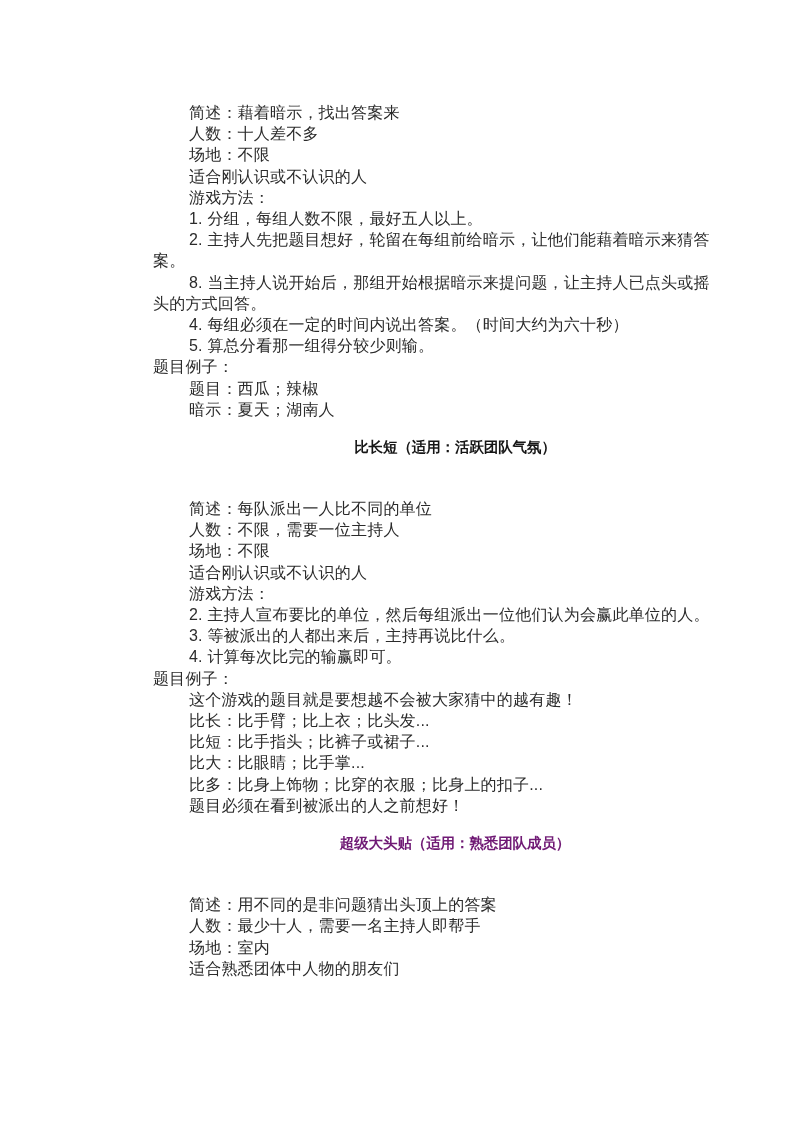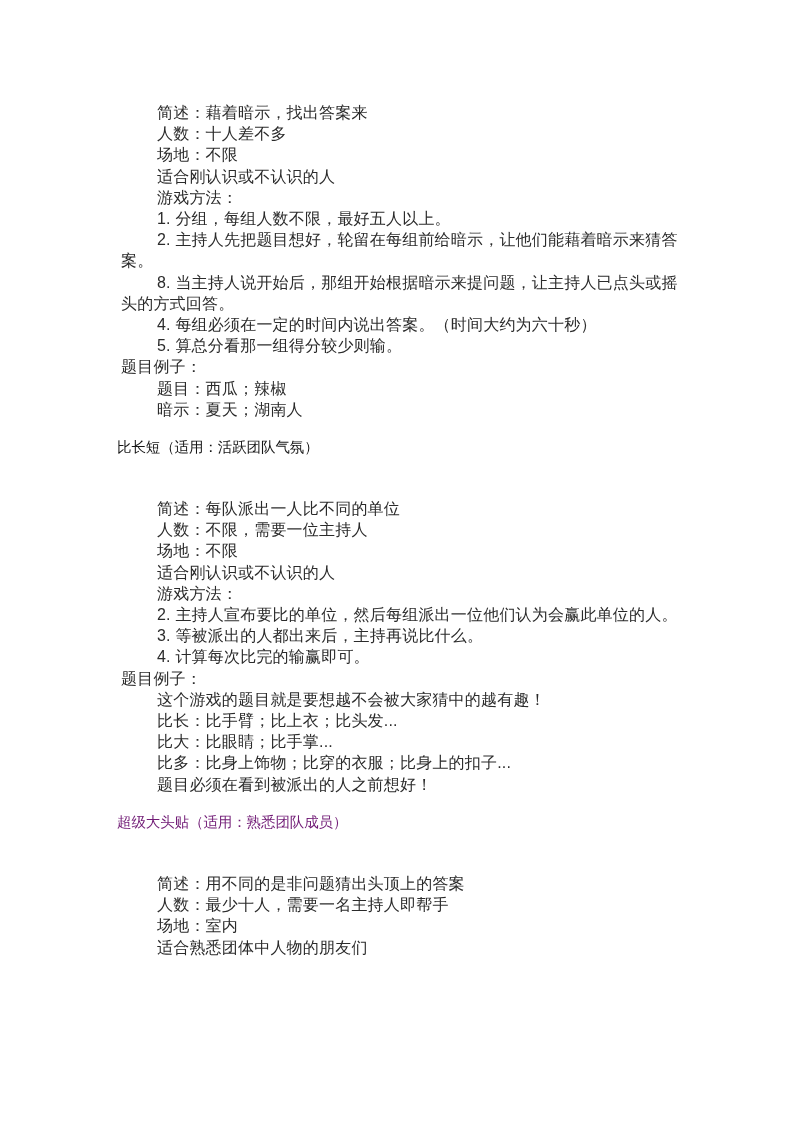--- a/index.html
+++ b/index.html
@@ -23,32 +23,34 @@
     padding-top: 102px;
     padding-left: 121px;
     box-sizing: border-box;
     color: #2b2b2b;
   }
   .line {
     font-size: 16px;
     line-height: 21.2px;
     white-space: pre;
     letter-spacing: 0.2px;
+    margin-left: 32px;
   }
   .line.indent {
     padding-left: 36px;
   }
   .section-heading {
     color: #161616;
     font-size: 14.5px;
-    font-weight: normal;
+    font-weight: bold;
     line-height: 22px;
     letter-spacing: -0.1px;
     margin: 16px 0 40px -4px;
     white-space: pre;
+    text-align: center;
   }
 </style>
 </head>
 <body>
 
 <div class="page" style="background: rgb(255, 255, 255);">
   <div class="content" style="color: rgb(43, 43, 43);">
       <div>
         <div class="line indent">简述：藉着暗示，找出答案来</div>
         <div class="line indent">人数：十人差不多</div>
@@ -72,20 +74,21 @@
         <div class="line indent">人数：不限，需要一位主持人</div>
         <div class="line indent">场地：不限</div>
         <div class="line indent">适合刚认识或不认识的人</div>
         <div class="line indent">游戏方法：</div>
         <div class="line indent">2. 主持人宣布要比的单位，然后每组派出一位他们认为会赢此单位的人。</div>
         <div class="line indent">3. 等被派出的人都出来后，主持再说比什么。</div>
         <div class="line indent">4. 计算每次比完的输赢即可。</div>
         <div class="line">题目例子：</div>
         <div class="line indent">这个游戏的题目就是要想越不会被大家猜中的越有趣！</div>
         <div class="line indent">比长：比手臂；比上衣；比头发...</div>
+        <div class="line indent">比短：比手指头；比裤子或裙子...</div>
         <div class="line indent">比大：比眼睛；比手掌...</div>
         <div class="line indent">比多：比身上饰物；比穿的衣服；比身上的扣子...</div>
         <div class="line indent">题目必须在看到被派出的人之前想好！</div>
       </div>
       <div>
         <div class="section-heading" style="color: #701a75;">超级大头贴（适用：熟悉团队成员）</div>
         <div class="line indent">简述：用不同的是非问题猜出头顶上的答案</div>
         <div class="line indent">人数：最少十人，需要一名主持人即帮手</div>
         <div class="line indent">场地：室内</div>
         <div class="line indent">适合熟悉团体中人物的朋友们</div>

